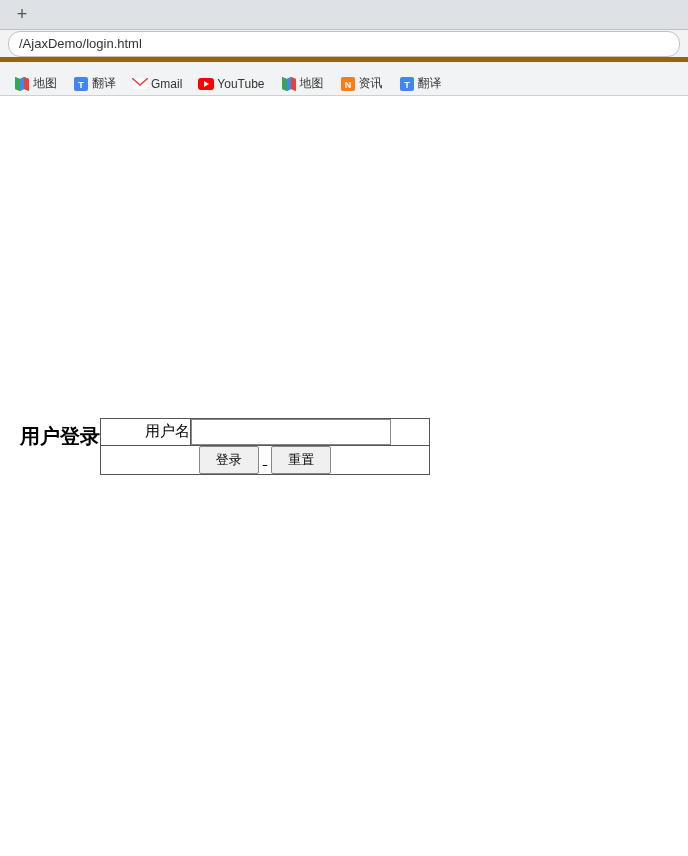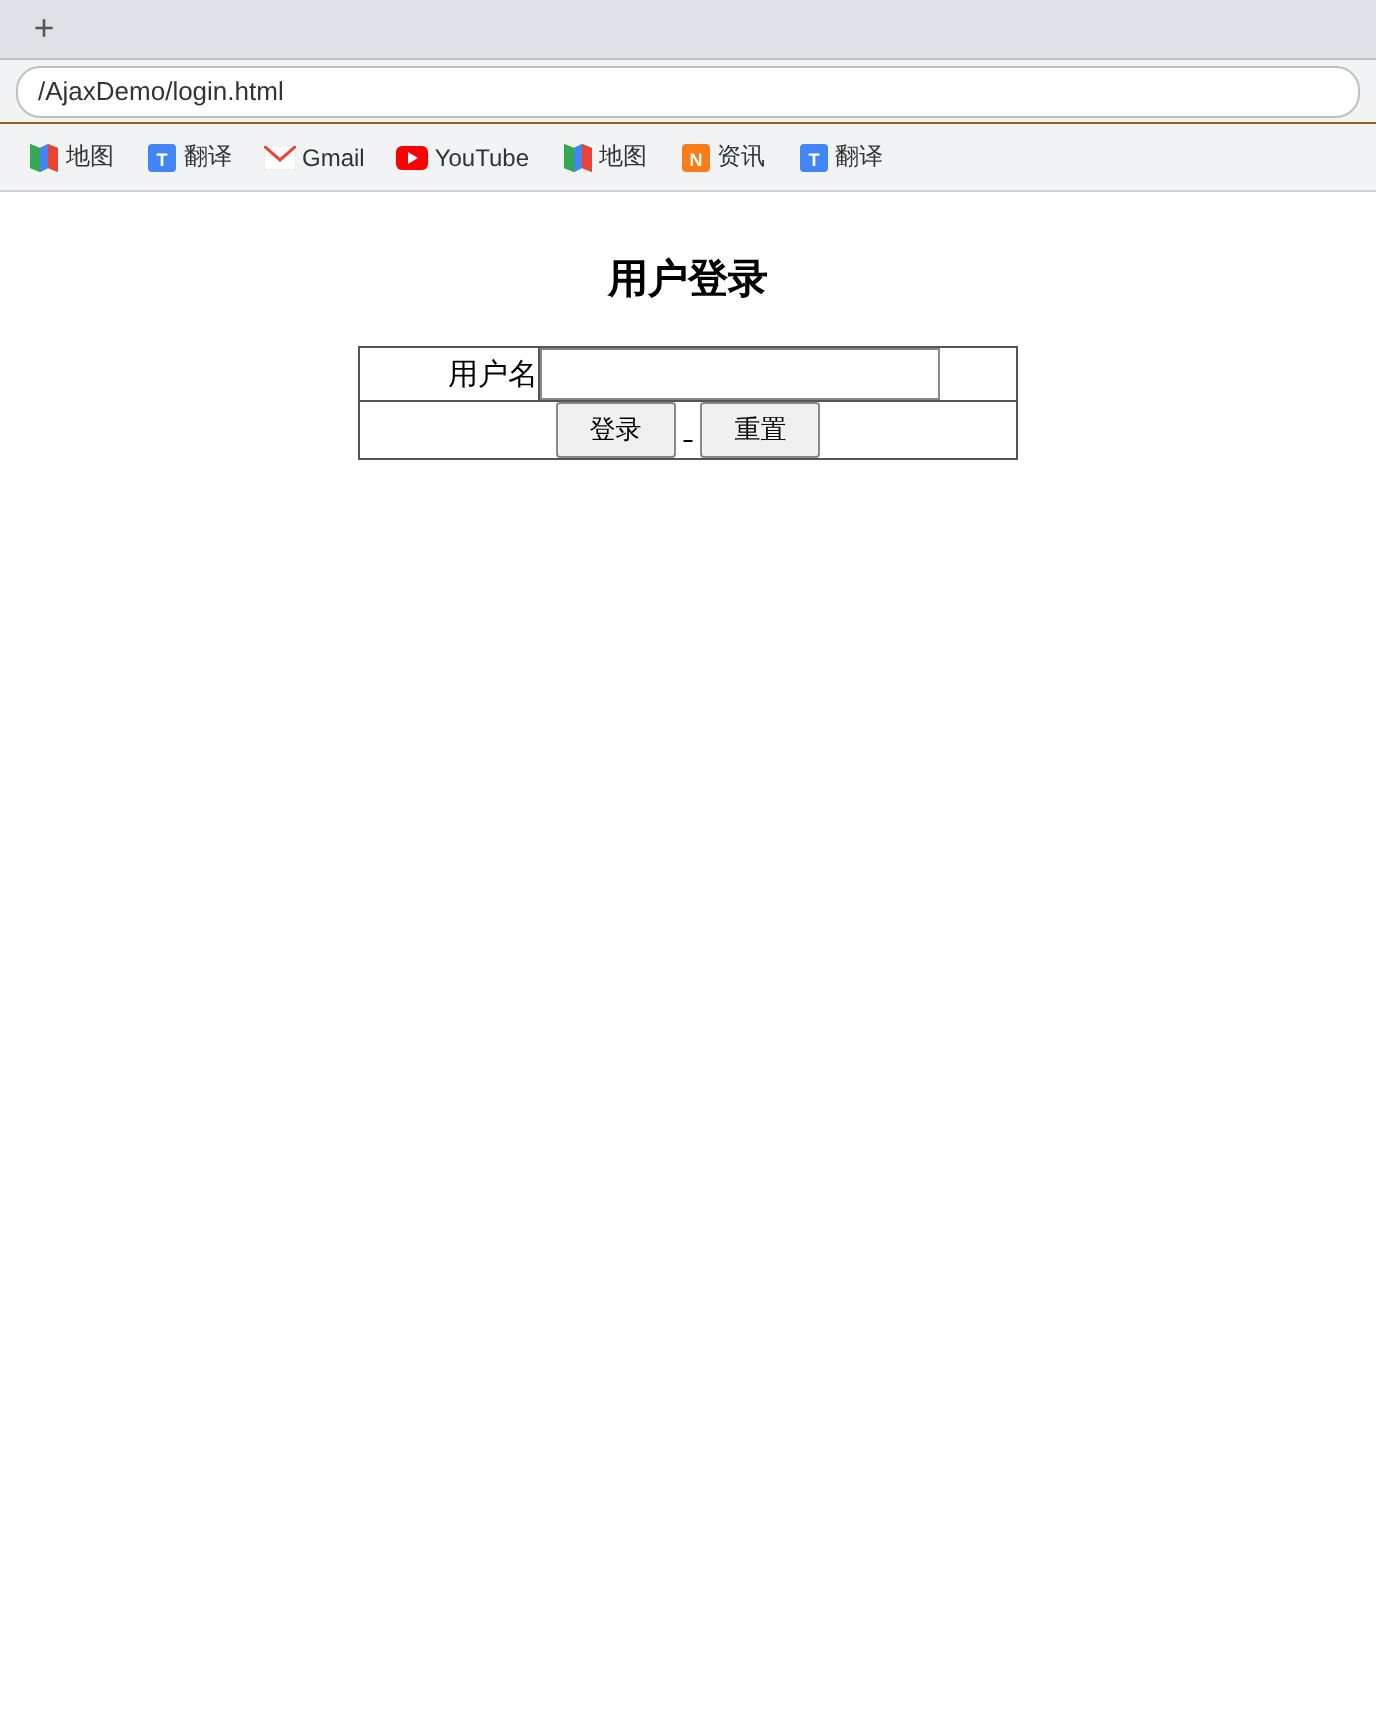--- a/index.html
+++ b/index.html
@@ -36,41 +36,41 @@
       cursor: pointer;
       border-radius: 4px;
     }
 
     .browser-toolbar {
       background: #f1f3f4;
       height: 32px;
       display: flex;
       align-items: center;
       padding: 0 8px;
-      border-bottom: 1px solid #a16207;
+      border-bottom: 5px solid #a16207;
     }
 
     .address-bar {
       background: #fff;
       border: 1px solid #c0c0c0;
       border-radius: 12px;
       height: 26px;
       flex: 1;
       padding: 0 10px;
       font-size: 13px;
       color: #333;
       display: flex;
       align-items: center;
     }
 
     .bookmarks-bar {
       background: #f1f3f4;
       height: 34px;
       display: flex;
-      align-items: center;
+      align-items: flex-end;
       padding: 0 8px;
       gap: 4px;
       border-bottom: 1px solid #d0d0d0;
       font-size: 12px;
     }
 
     .bookmark-item {
       display: flex;
       align-items: center;
       gap: 3px;
@@ -91,21 +91,21 @@
       font-size: 11px;
       flex-shrink: 0;
     }
 
     
     .page-content {
       background: #fff;
       min-height: 700px;
       padding: 30px 20px;
       display: flex;
-      flex-direction: column;
+      flex-direction: row;
       align-items: center;
     }
 
     .page-title {
       font-size: 20px;
       font-weight: bold;
       color: #000;
       margin-bottom: 20px;
       text-align: center;
     }

